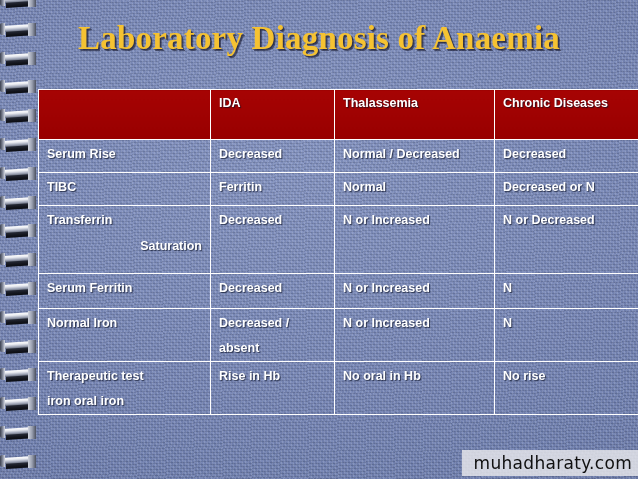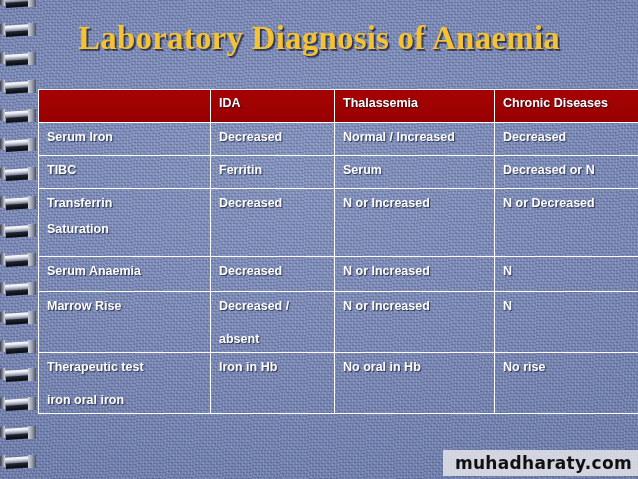--- a/index.html
+++ b/index.html
@@ -101,53 +101,53 @@
     text-align: left;
     line-height: 1.35;
     text-shadow: 1px 1px 1px rgba(10,15,35,0.7);
     background: transparent;
   }
   table.diag thead th {
     background: #9d0202;
     background-image: linear-gradient(180deg,#a60303 0%, #980000 100%);
     height: 25px;
     padding-top: 5px;
-    padding-bottom: 2px;
+    padding-bottom: 19px;
   }
   .col1 { width: 155px; }
   .col2 { width: 107px; }
   .col3 { width: 143px; }
   .col4 { width: 162px; }
 
   .h-serum   { height: 33px; }
   .h-tibc    { height: 33px; }
   .h-trans   { height: 68px; }
   .h-ferr    { height: 35px; }
   .h-marrow  { height: 44px; }
   .h-ther    { height: 46px; }
 
-  .line2 { display: block; margin-top: 9px; }
-  .tight2 { display: block; margin-top: 16px; }
+  .line2 { display: block; margin-top: 9px; text-align: right; }
+  .tight2 { display: block; margin-top: 8px; }
 
   
   #watermark {
     position: absolute;
     right: 0;
     top: 450px;
     height: 26px;
     padding: 0 6px 0 12px;
     display: flex;
     align-items: center;
     background: rgba(232,232,236,0.82);
     z-index: 6;
   }
   #watermark span {
     font-family: "DejaVu Sans", sans-serif;
     font-size: 17px;
-    font-weight: bold;
+    font-weight: normal;
     color: #101010;
     letter-spacing: 0.3px;
   }
 </style>
 </head>
 <body>
 
 <div id="slide">
 
   <div id="binding">
@@ -264,82 +264,82 @@
           <th class="col1"></th>
           <th class="col2">IDA</th>
           <th class="col3">Thalassemia</th>
           <th class="col4">Chronic Diseases</th>
         </tr>
       </thead>
       <tbody>
 
         <tr class="h-serum">
           <td class="col1">
-            <span>Serum Iron</span>
+            <span>Serum Rise</span>
           </td>
           <td class="col2">
             <span>Decreased</span>
           </td>
-          <td class="col3">Normal / Increased</td>
+          <td class="col3">Normal / Decreased</td>
           <td class="col4">Decreased</td>
         </tr>
 
         <tr class="h-tibc">
           <td class="col1">
             <span>TIBC</span>
           </td>
           <td class="col2">
             <span>Ferritin</span>
           </td>
-          <td class="col3">Serum</td>
+          <td class="col3">Normal</td>
           <td class="col4">Decreased or N</td>
         </tr>
 
         <tr class="h-trans">
           <td class="col1">
             <span>Transferrin</span>
             <span class="line2">Saturation</span>
           </td>
           <td class="col2">
             <span>Decreased</span>
           </td>
           <td class="col3">N or Increased</td>
           <td class="col4">N or Decreased</td>
         </tr>
 
         <tr class="h-ferr">
           <td class="col1">
-            <span>Serum Anaemia</span>
+            <span>Serum Ferritin</span>
           </td>
           <td class="col2">
             <span>Decreased</span>
           </td>
           <td class="col3">N or Increased</td>
           <td class="col4">N</td>
         </tr>
 
         <tr class="h-marrow">
           <td class="col1">
-            <span>Marrow Rise</span>
+            <span>Normal Iron</span>
           </td>
           <td class="col2">
             <span>Decreased /</span>
             <span class="tight2">absent</span>
           </td>
           <td class="col3">N or Increased</td>
           <td class="col4">N</td>
         </tr>
 
         <tr class="h-ther">
           <td class="col1">
             <span>Therapeutic test</span>
             <span class="tight2">iron oral iron</span>
           </td>
           <td class="col2">
-            <span>Iron in Hb</span>
+            <span>Rise in Hb</span>
           </td>
           <td class="col3">No oral in Hb</td>
           <td class="col4">No rise</td>
         </tr>
 
       </tbody>
     </table>
   </div>
 
   <div id="watermark">

